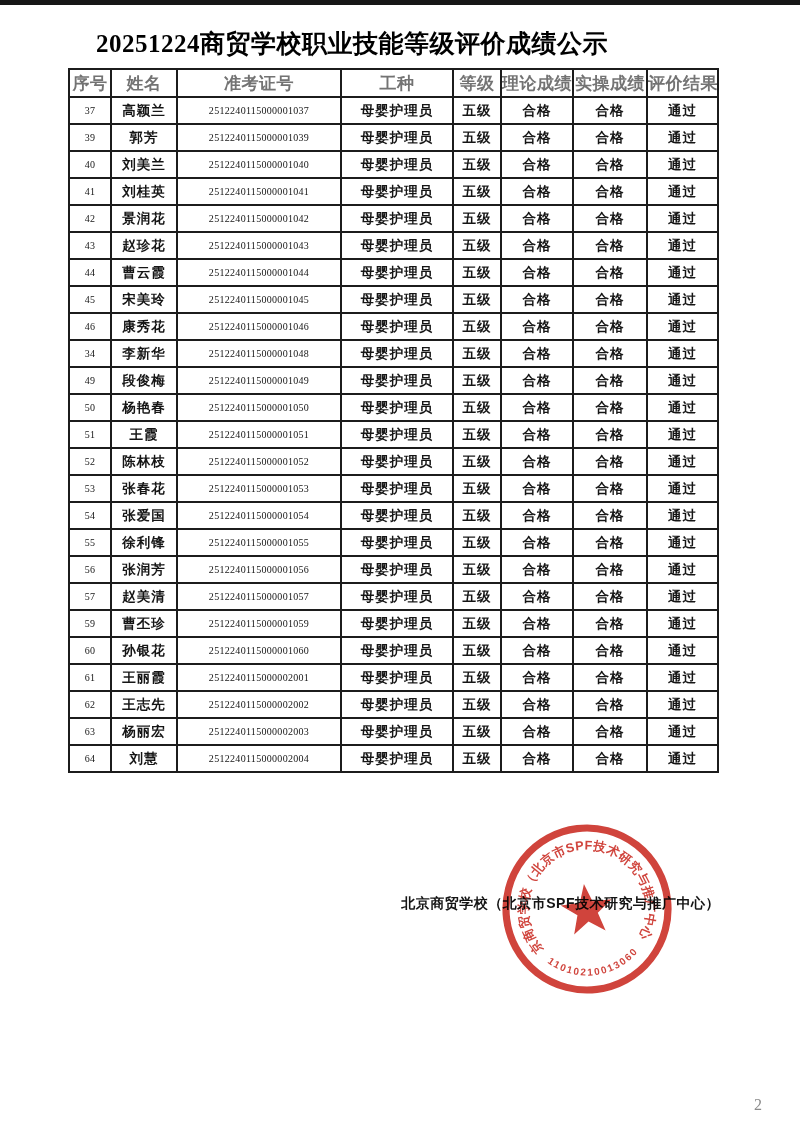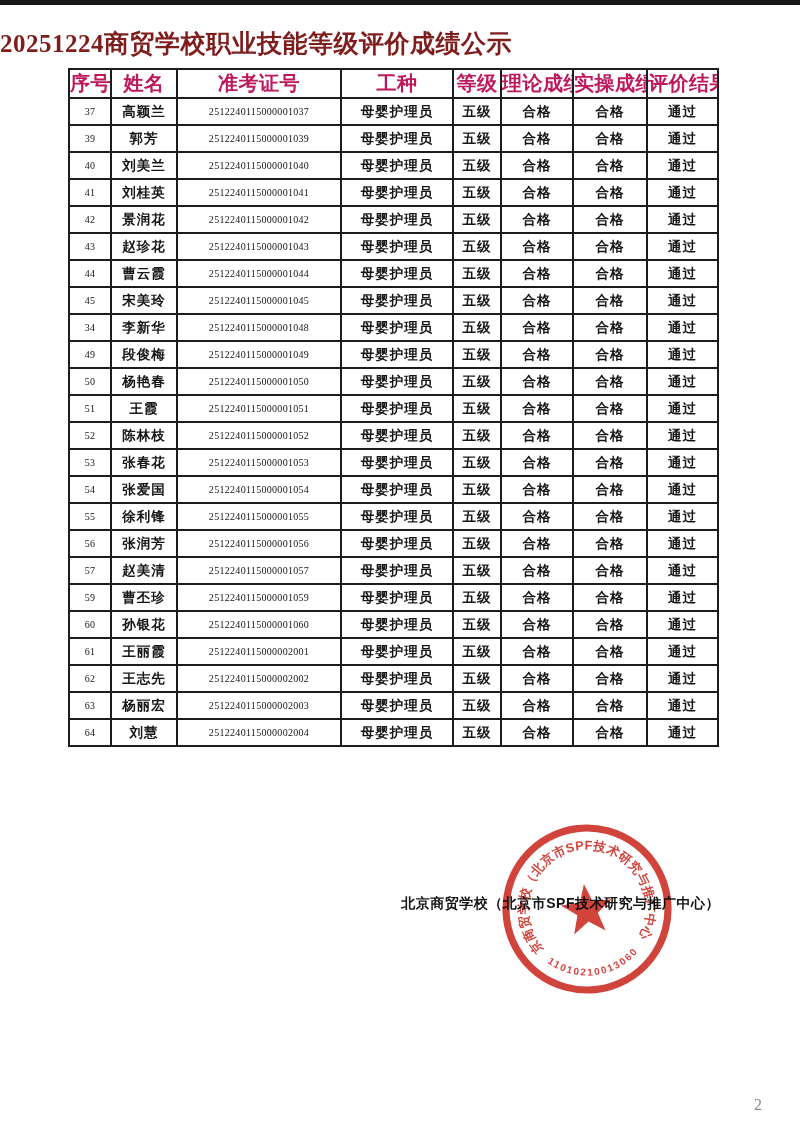--- a/index.html
+++ b/index.html
@@ -12,46 +12,47 @@
     overflow: hidden;
   }
   .scan-edge {
     position: absolute; top: 0; left: 0;
     width: 800px; height: 5px;
     background: #161616;
   }
   .doc-title {
     position: absolute;
     top: 27px; left: 0; width: 704px;
+    text-align: center;
     font-size: 25px;
     font-weight: bold;
     letter-spacing: 0.5px;
     font-family: "Liberation Serif", "DejaVu Serif", serif;
-    color: #7f1d1d;
+    color: #000000;
   }
   table.results {
     position: absolute;
     top: 68px; left: 68px;
     width: 649px;
     border-collapse: collapse;
     table-layout: fixed;
   }
   table.results th, table.results td {
     border: 2px solid #1c1c1c;
     text-align: center;
     vertical-align: middle;
     overflow: hidden;
     white-space: nowrap;
   }
   table.results th {
     height: 28px;
-    font-size: 20px;
+    font-size: 17px;
     font-weight: bold;
     letter-spacing: 0.5px;
-    color: #be185d;
+    color: #737373;
   }
   table.results td {
     height: 27px;
     font-size: 13.5px;
     font-weight: bold;
     letter-spacing: 1px;
     color: #151515;
   }
   table.results td:nth-child(1),
   table.results td:nth-child(3) {
@@ -193,20 +194,30 @@
         <td>45</td>
         <td>宋美玲</td>
         <td>2512240115000001045</td>
         <td>母婴护理员</td>
         <td>五级</td>
         <td>合格</td>
         <td>合格</td>
         <td>通过</td>
       </tr>
       <tr>
+        <td>46</td>
+        <td>康秀花</td>
+        <td>2512240115000001046</td>
+        <td>母婴护理员</td>
+        <td>五级</td>
+        <td>合格</td>
+        <td>合格</td>
+        <td>通过</td>
+      </tr>
+      <tr>
         <td>34</td>
         <td>李新华</td>
         <td>2512240115000001048</td>
         <td>母婴护理员</td>
         <td>五级</td>
         <td>合格</td>
         <td>合格</td>
         <td>通过</td>
       </tr>
       <tr>

